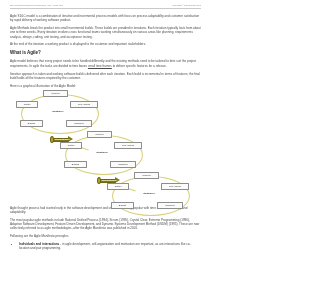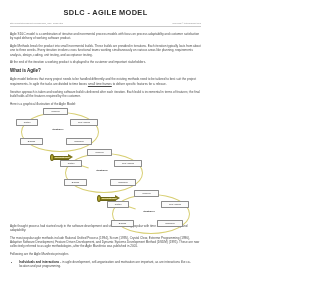--- a/index.html
+++ b/index.html
@@ -83,21 +83,20 @@
     font-size:3.05px;line-height:4.2px;color:#4a4a4a;margin-bottom:1.5px;
   }
   ul.principles li::marker{font-size:2.6px;}
   ul.principles b{color:#2a2a2a;}
 </style>
 </head>
 <body>
 
 <div class="page">
 
-  <div class="doc-title">SDLC - AGILE MODEL</div>
 
   <div class="meta-row">
     <div class="meta-url">http://www.tutorialspoint.com/sdlc/sdlc_agile_model.htm</div>
     <div class="meta-copy">Copyright © tutorialspoint.com</div>
   </div>
 
   <p class="body first">Agile SDLC model is a combination of iterative and incremental process models with focus on process adaptability and customer satisfaction by rapid delivery of working software product.</p>
   <p class="body">Agile Methods break the product into small incremental builds. These builds are provided in iterations. Each iteration typically lasts from about one to three weeks. Every iteration involves cross functional teams working simultaneously on various areas like planning, requirements analysis, design, coding, unit testing, and acceptance testing.</p>
   <p class="body">At the end of the iteration a working product is displayed to the customer and important stakeholders.</p>
 

